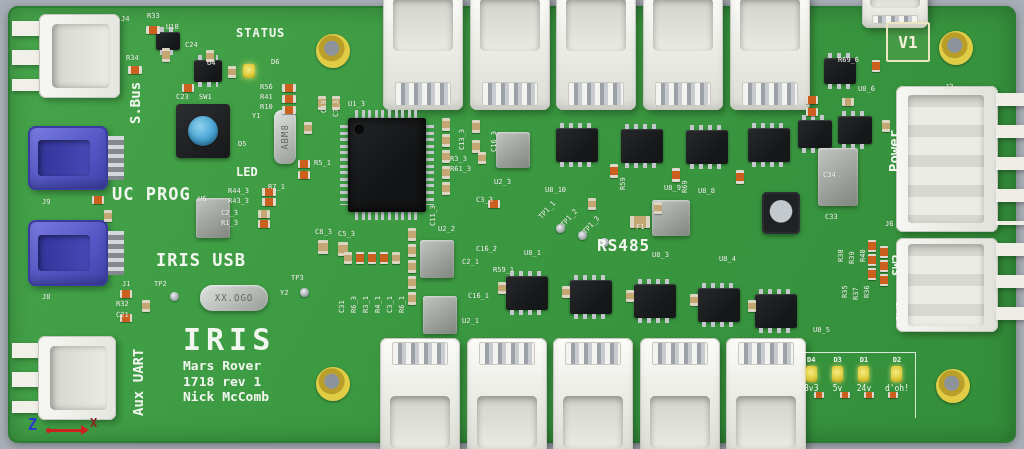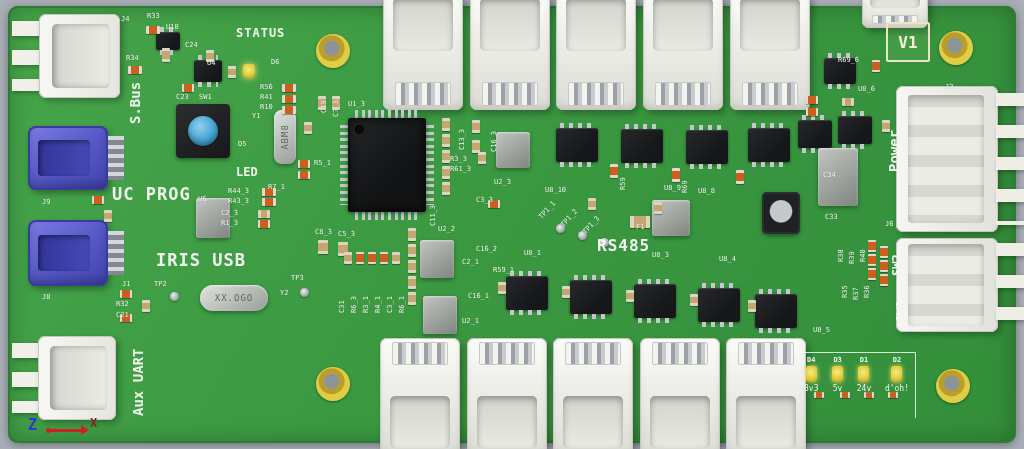--- a/index.html
+++ b/index.html
@@ -326,20 +326,26 @@
     <span id="lbl-sbus" class="silk vert">S.Bus</span>
     <span id="lbl-ucprog" class="silk">UC PROG</span>
     <span id="lbl-irisusb" class="silk">IRIS USB</span>
     <span id="lbl-auxuart" class="silk vert">Aux UART</span>
     <span id="lbl-led" class="silk">LED</span>
     <span id="lbl-rs485" class="silk">RS485</span>
     <span id="lbl-power" class="silk vert">Power</span>
     <span id="lbl-sw2" class="silk vert">SW2</span>
     <span id="lbl-sw1" class="silk vert">SW1</span>
 
+    <div id="title-block" class="silk">
+      <div id="title-main">IRIS</div>
+      <div class="title-sub">Mars Rover</div>
+      <div class="title-sub">1718 rev 1</div>
+      <div class="title-sub">Nick McComb</div>
+    </div>
 
     <div id="v1-badge" class="blk">V1</div>
 
     <div id="pwr-box" class="blk">
         <div class="pwr-col">
           <span class="pwr-des">D4</span>
           <div class="pwr-led"></div>
           <span class="pwr-val">8v3</span>
         </div>
         <div class="pwr-col">

